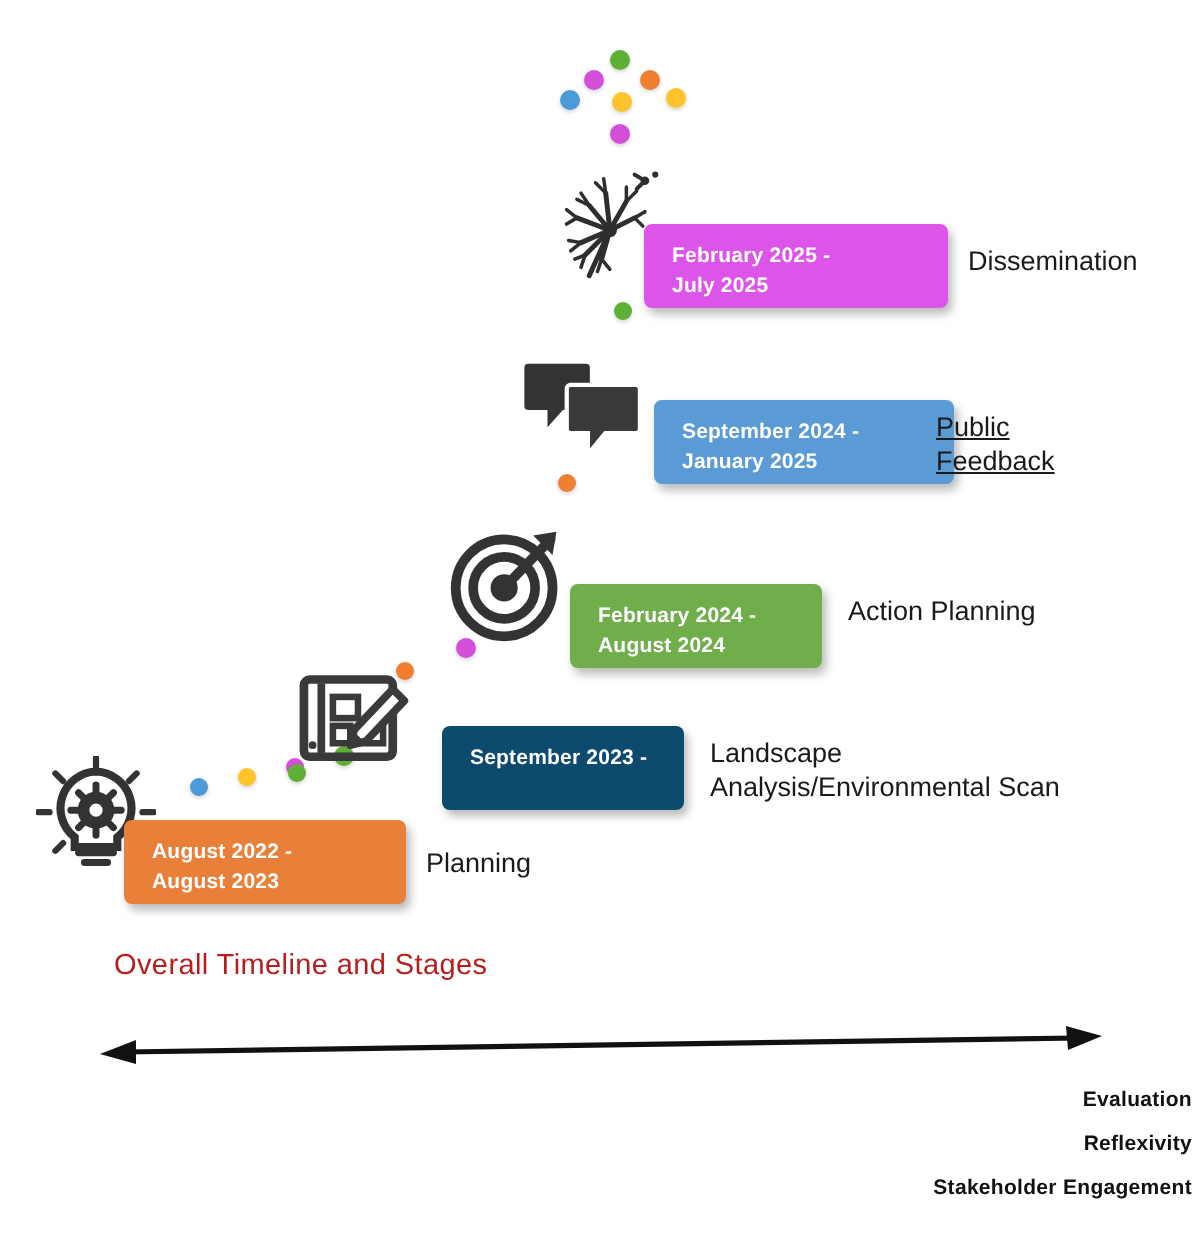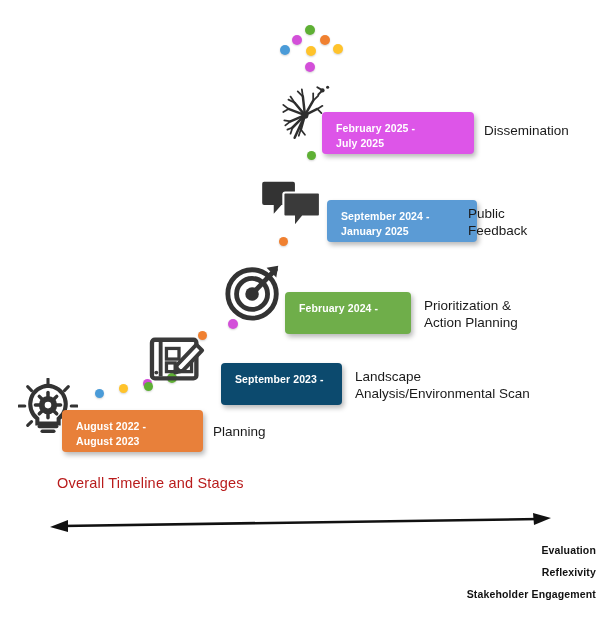--- a/index.html
+++ b/index.html
@@ -168,41 +168,41 @@
     <svg viewBox="0 0 64 54" width="62" height="52" fill="#333333">
       <path d="M2 4 h30 a2 2 0 0 1 2 2 v20 a2 2 0 0 1 -2 2 h-12 l-8 9 v-9 h-10 a2 2 0 0 1 -2 -2 v-20 a2 2 0 0 1 2 -2 z"></path>
       <path d="M24 15 h34 a2 2 0 0 1 2 2 v21 a2 2 0 0 1 -2 2 h-16 l-9 11 v-11 h-9 a2 2 0 0 1 -2 -2 v-21 a2 2 0 0 1 2 -2 z" fill="#3a3a3a" stroke="#ffffff" stroke-width="2.2"></path>
     </svg>
   </div>
   <div class="stage">
     <div class="stage-bar" style="left:327px;top:200px;width:150px;height:42px;background:#5B9BD5;">
       <span>September 2024 -</span>
       <span>January 2025</span>
     </div>
-    <div class="stage-label" style="left:468px;top:205px;">
+    <div class="stage-label" style="left:468px;top:205px;text-decoration:underline;">
       <span>Public</span>
       <span>Feedback</span>
     </div>
   </div>
 
   <div class="icon" style="left:223px;top:261px;width:62px;height:62px;">
     <svg viewBox="0 0 64 64" width="62" height="62">
       <circle cx="30" cy="34" r="25" fill="none" stroke="#333333" stroke-width="5"></circle>
       <circle cx="30" cy="34" r="16" fill="none" stroke="#333333" stroke-width="5"></circle>
       <circle cx="30" cy="34" r="7" fill="#333333"></circle>
       <line x1="30" y1="34" x2="54" y2="9" stroke="#333333" stroke-width="5" stroke-linecap="round"></line>
       <path d="M45 7 L57 5 L55 17 Z" fill="#333333"></path>
     </svg>
   </div>
   <div class="stage">
     <div class="stage-bar" style="left:285px;top:292px;width:126px;height:42px;background:#6FAE4A;">
       <span>February 2024 -</span>
+      <span>August 2024</span>
     </div>
     <div class="stage-label" style="left:424px;top:297px;">
-      <span>Prioritization &amp;</span>
       <span>Action Planning</span>
     </div>
   </div>
 
   <div class="icon" style="left:148px;top:333px;width:62px;height:56px;">
     <svg viewBox="0 0 64 58" width="62" height="56">
       <rect x="4" y="7" width="46" height="40" rx="3" fill="none" stroke="#3a3a3a" stroke-width="4.5"></rect>
       <line x1="13" y1="9" x2="13" y2="45" stroke="#3a3a3a" stroke-width="4"></line>
       <rect x="19" y="16" width="13" height="11" fill="none" stroke="#3a3a3a" stroke-width="3.4"></rect>
       <rect x="19" y="31" width="9" height="9" fill="none" stroke="#3a3a3a" stroke-width="3.4"></rect>

